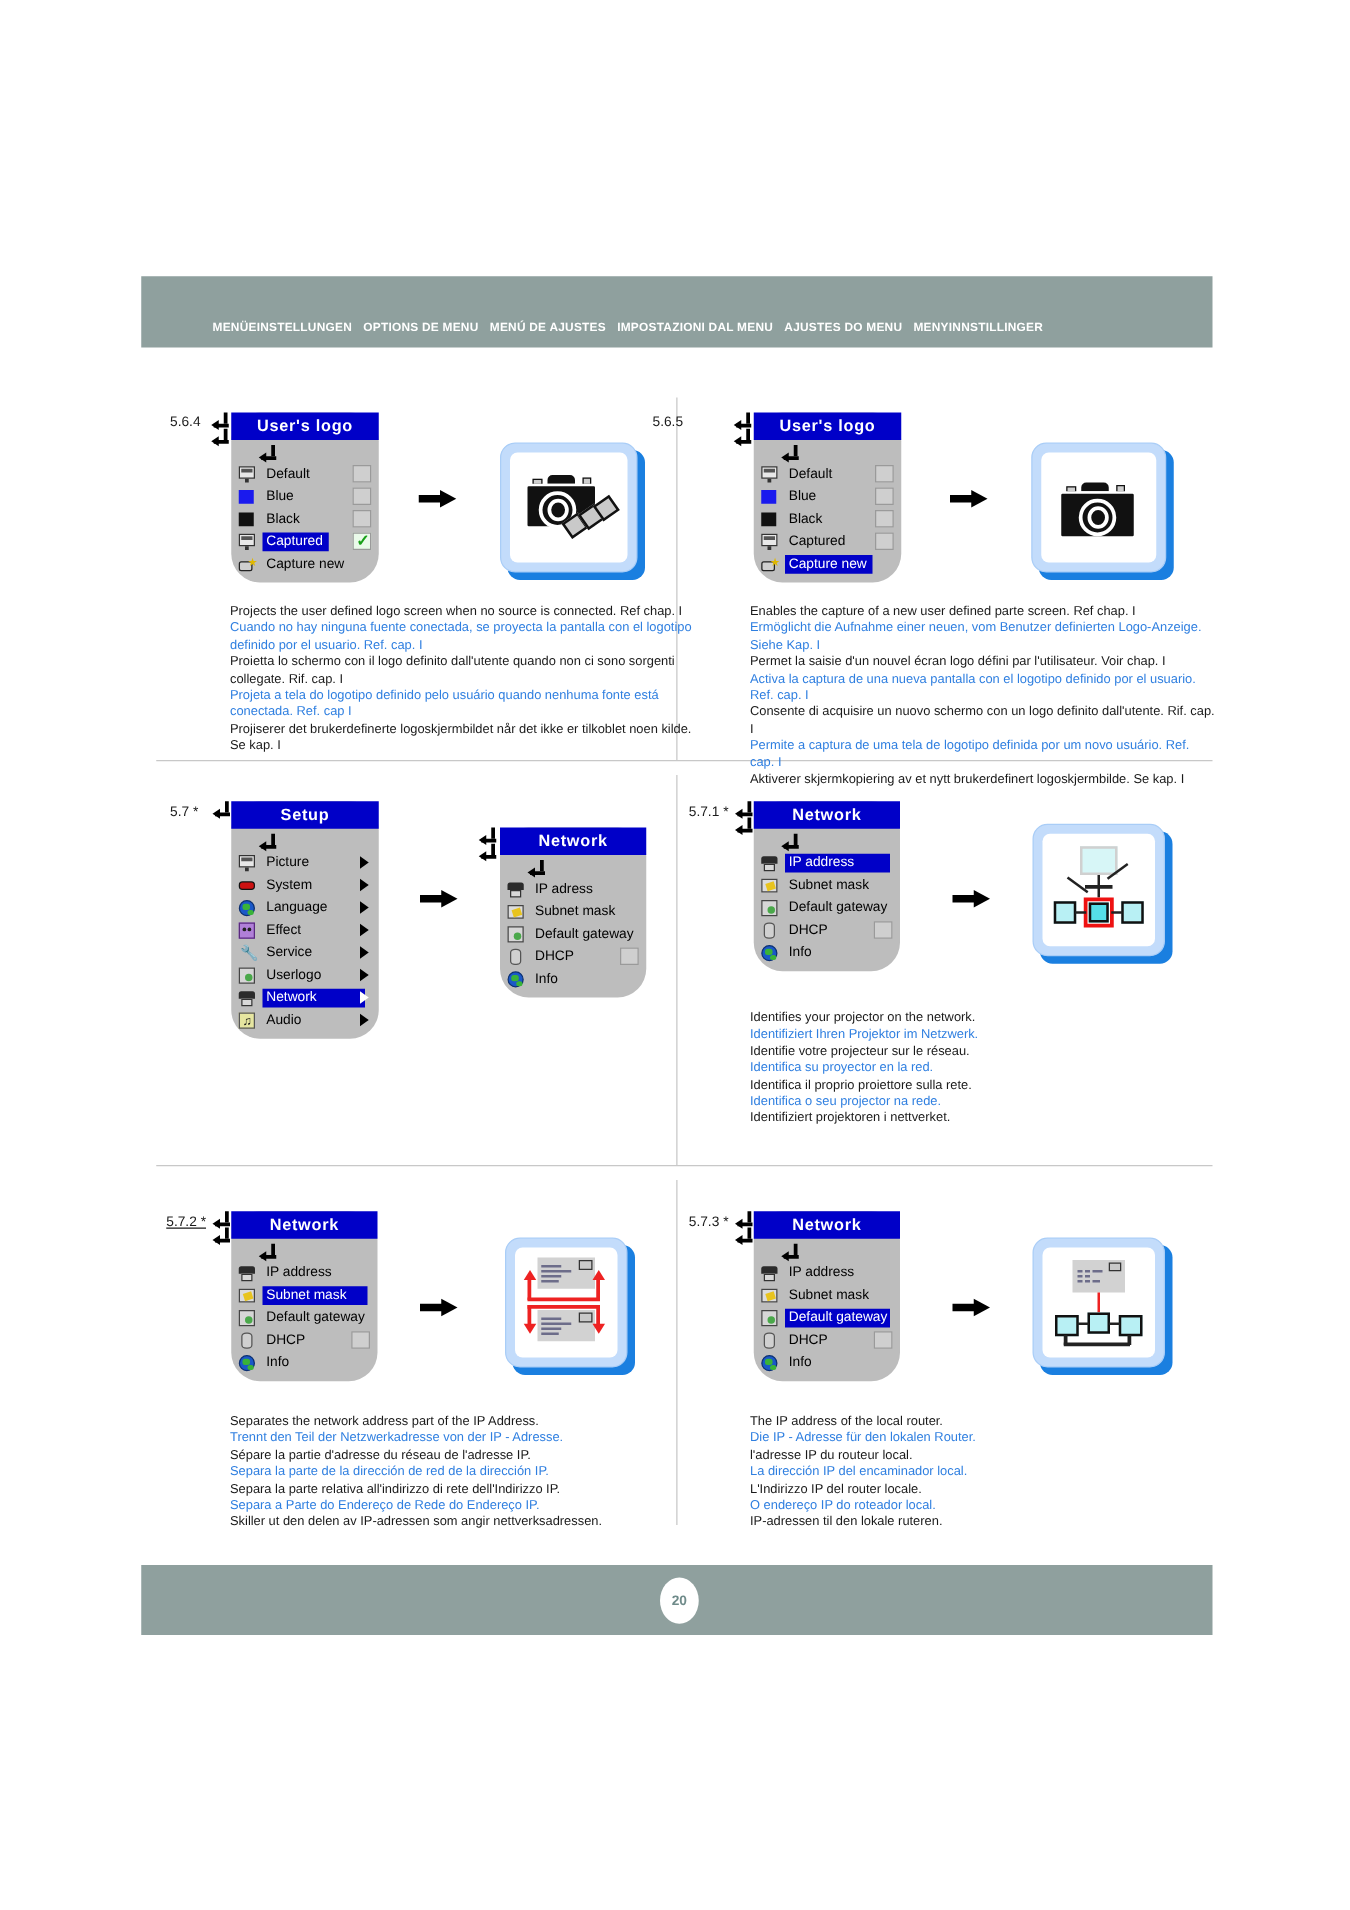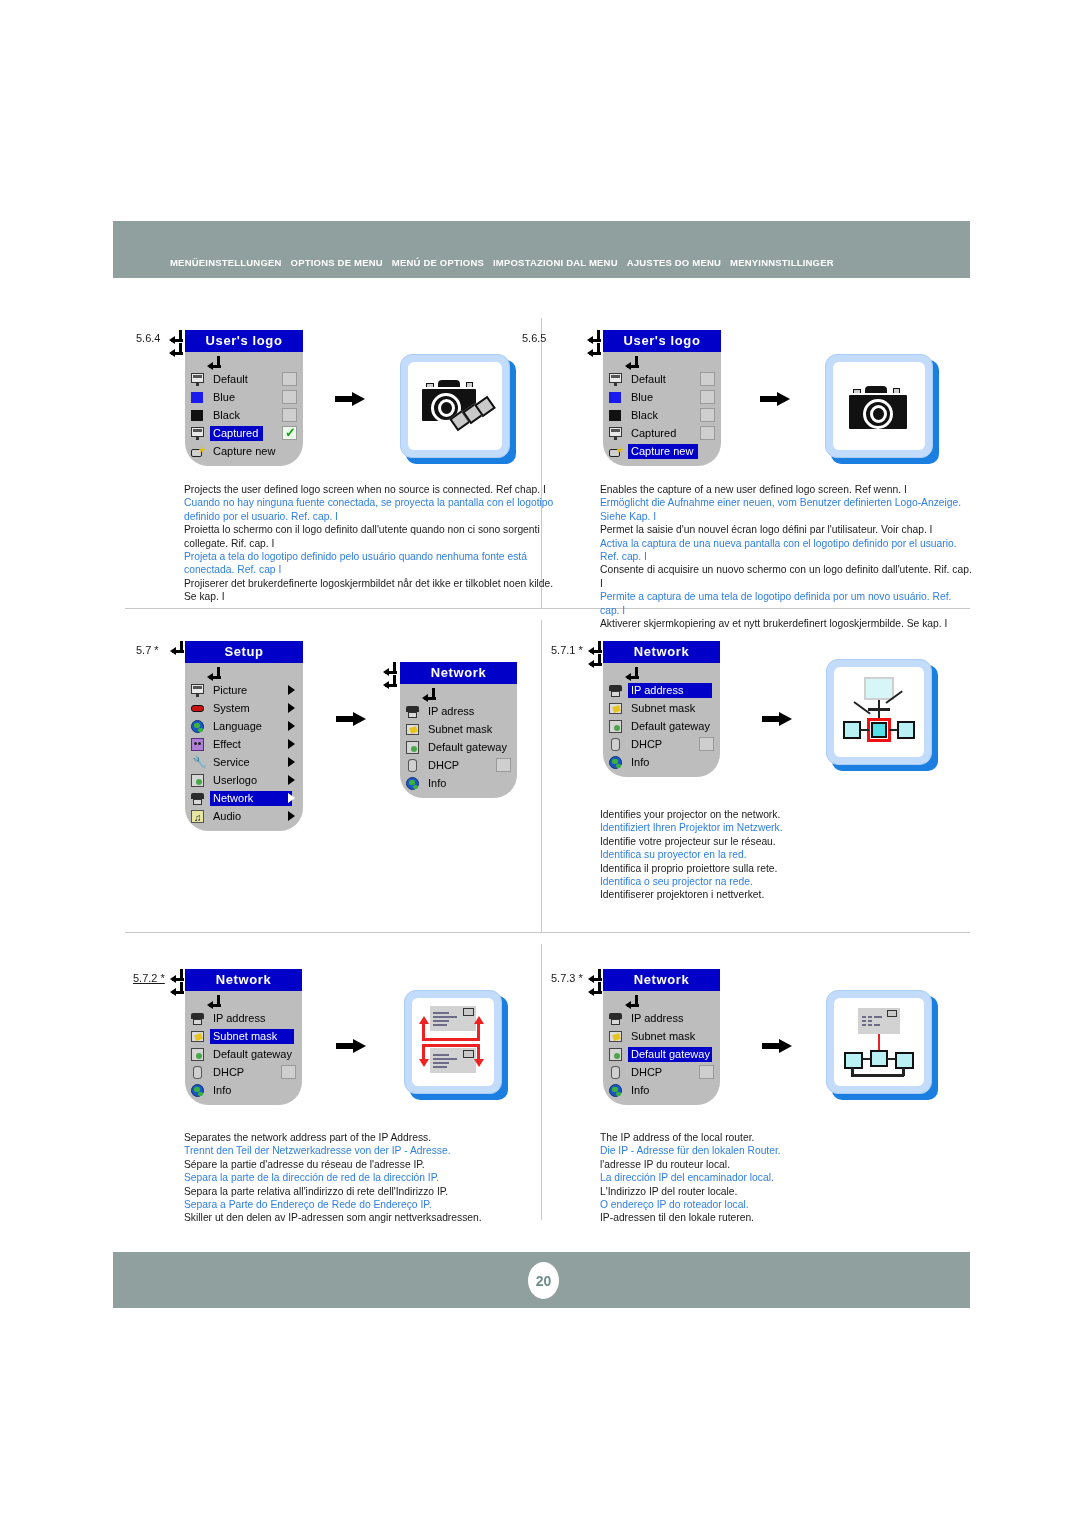--- a/index.html
+++ b/index.html
@@ -66,21 +66,21 @@
   }
   .page-num-oval {
     position: absolute;
     left: 528px;
     top: 1262px;
     width: 31px;
     height: 37px;
     background: #ffffff;
     border-radius: 50%;
     color: #6f8b8a;
-    font-size: 14px;
+    font-size: 11px;
     font-weight: bold;
     display: flex;
     align-items: center;
     justify-content: center;
     font-family: "Liberation Sans", sans-serif;
   }
 
   
   .vrule {
     position: absolute;
@@ -558,21 +558,21 @@
     box-sizing: border-box;
   }
 </style>
 </head>
 <body>
 
 <div class="page">
 
   <div class="header-band"></div>
   <div class="header-sub">
-    <span>MENÜEINSTELLUNGEN</span><span>OPTIONS DE MENU</span><span>MENÚ DE OPTIONS</span><span>IMPOSTAZIONI DAL MENU</span><span>AJUSTES DO MENU</span><span>MENYINNSTILLINGER</span>
+    <span>MENÜEINSTELLUNGEN</span><span>OPTIONS DE MENU</span><span>MENÚ DE AJUSTES</span><span>IMPOSTAZIONI DAL MENU</span><span>AJUSTES DO MENU</span><span>MENYINNSTILLINGER</span>
   </div>
 
   <div class="vrule" style="left:541px; top:318px; height:290px;"></div>
   <div class="hrule" style="left:125px; top:608px; width:845px;"></div>
   <div class="vrule" style="left:541px; top:620px; height:312px;"></div>
   <div class="hrule" style="left:125px; top:932px; width:845px;"></div>
   <div class="vrule" style="left:541px; top:944px; height:276px;"></div>
 
   <div class="secnum" style="left:136px; top:332px;">5.6.4</div>
 
@@ -763,21 +763,21 @@
         <div class="cam-btn" style="left:6px; top:5px; width:8px; height:5px;"></div>
         <div class="cam-btn" style="left:46px; top:4px; width:7px; height:6px;"></div>
         <div class="cam-body" style="left:0px; top:9px; width:62px; height:38px; border-radius:3px;"></div>
         <div class="cam-lens-o" style="left:16px; top:15px; width:30px; height:30px;"></div>
         <div class="cam-lens-i" style="left:23px; top:21px; width:17px; height:18px;"></div>
       </div>
     </div>
   </div>
 
   <div class="desc" style="left:600px; top:483px;">
-    <p class="en">Enables the capture of a new user defined logo screen. Ref wenn. I</p>
+    <p class="en">Enables the capture of a new user defined parte screen. Ref chap. I</p>
     <p class="de">Ermöglicht die Aufnahme einer neuen, vom Benutzer definierten Logo-Anzeige. Siehe Kap. I</p>
     <p class="fr">Permet la saisie d'un nouvel écran logo défini par l'utilisateur. Voir chap. I</p>
     <p class="es">Activa la captura de una nueva pantalla con el logotipo definido por el usuario. Ref. cap. I</p>
     <p class="it">Consente di acquisire un nuovo schermo con un logo definito dall'utente. Rif. cap. I</p>
     <p class="pt">Permite a captura de uma tela de logotipo definida por um novo usuário. Ref. cap. I</p>
     <p class="no">Aktiverer skjermkopiering av et nytt brukerdefinert logoskjermbilde. Se kap. I</p>
   </div>
 
   <div class="secnum" style="left:136px; top:644px;">5.7 *</div>
 
@@ -1034,21 +1034,21 @@
     </div>
   </div>
 
   <div class="desc" style="left:600px; top:808px;">
     <p class="en">Identifies your projector on the network.</p>
     <p class="de">Identifiziert Ihren Projektor im Netzwerk.</p>
     <p class="fr">Identifie votre projecteur sur le réseau.</p>
     <p class="es">Identifica su proyector en la red.</p>
     <p class="it">Identifica il proprio proiettore sulla rete.</p>
     <p class="pt">Identifica o seu projector na rede.</p>
-    <p class="no">Identifiserer projektoren i nettverket.</p>
+    <p class="no">Identifiziert projektoren i nettverket.</p>
   </div>
 
   <div class="secnum" style="left:133px; top:972px;text-decoration:underline;">5.7.2 *</div>
 
   <div class="tab-marks" style="left:172px; top:969px;">
     <div class="hookarrow" style="left:0; top:0;">
         <div class="v"></div>
         <div class="h"></div>
         <div class="tip"></div>
       </div>

